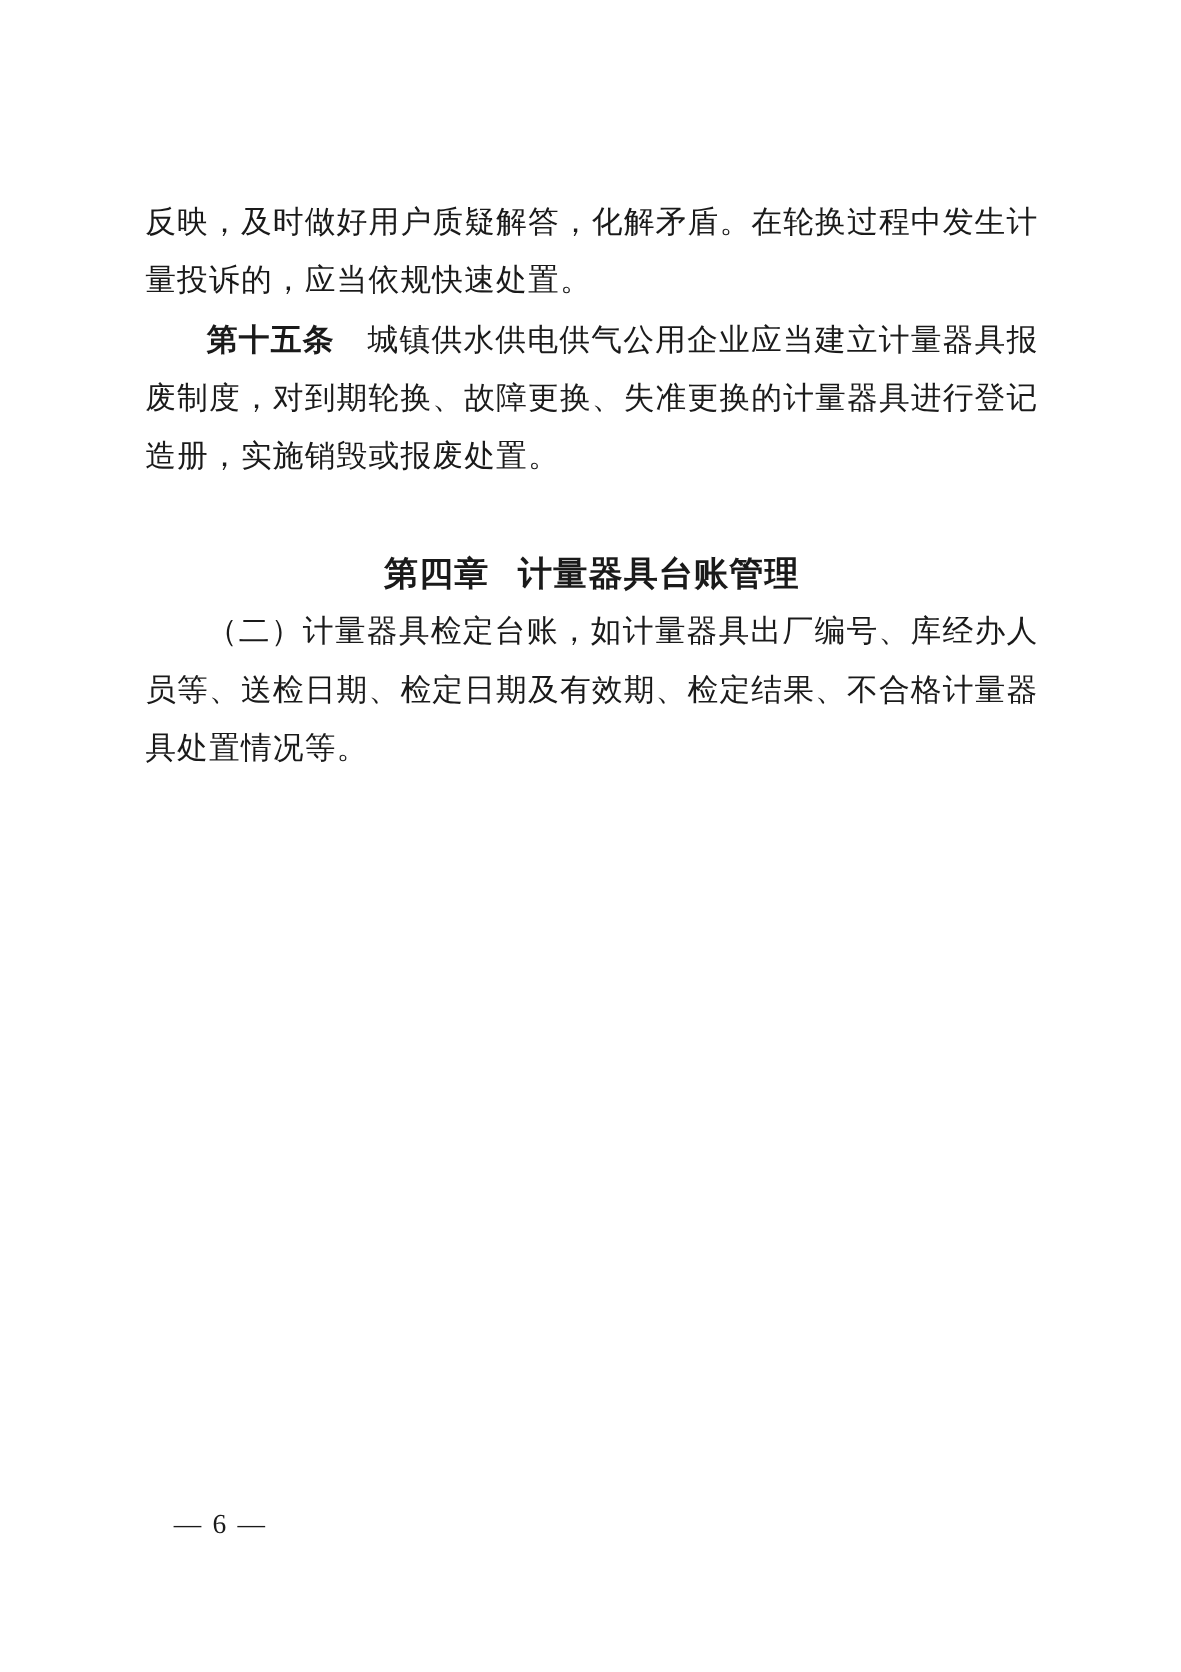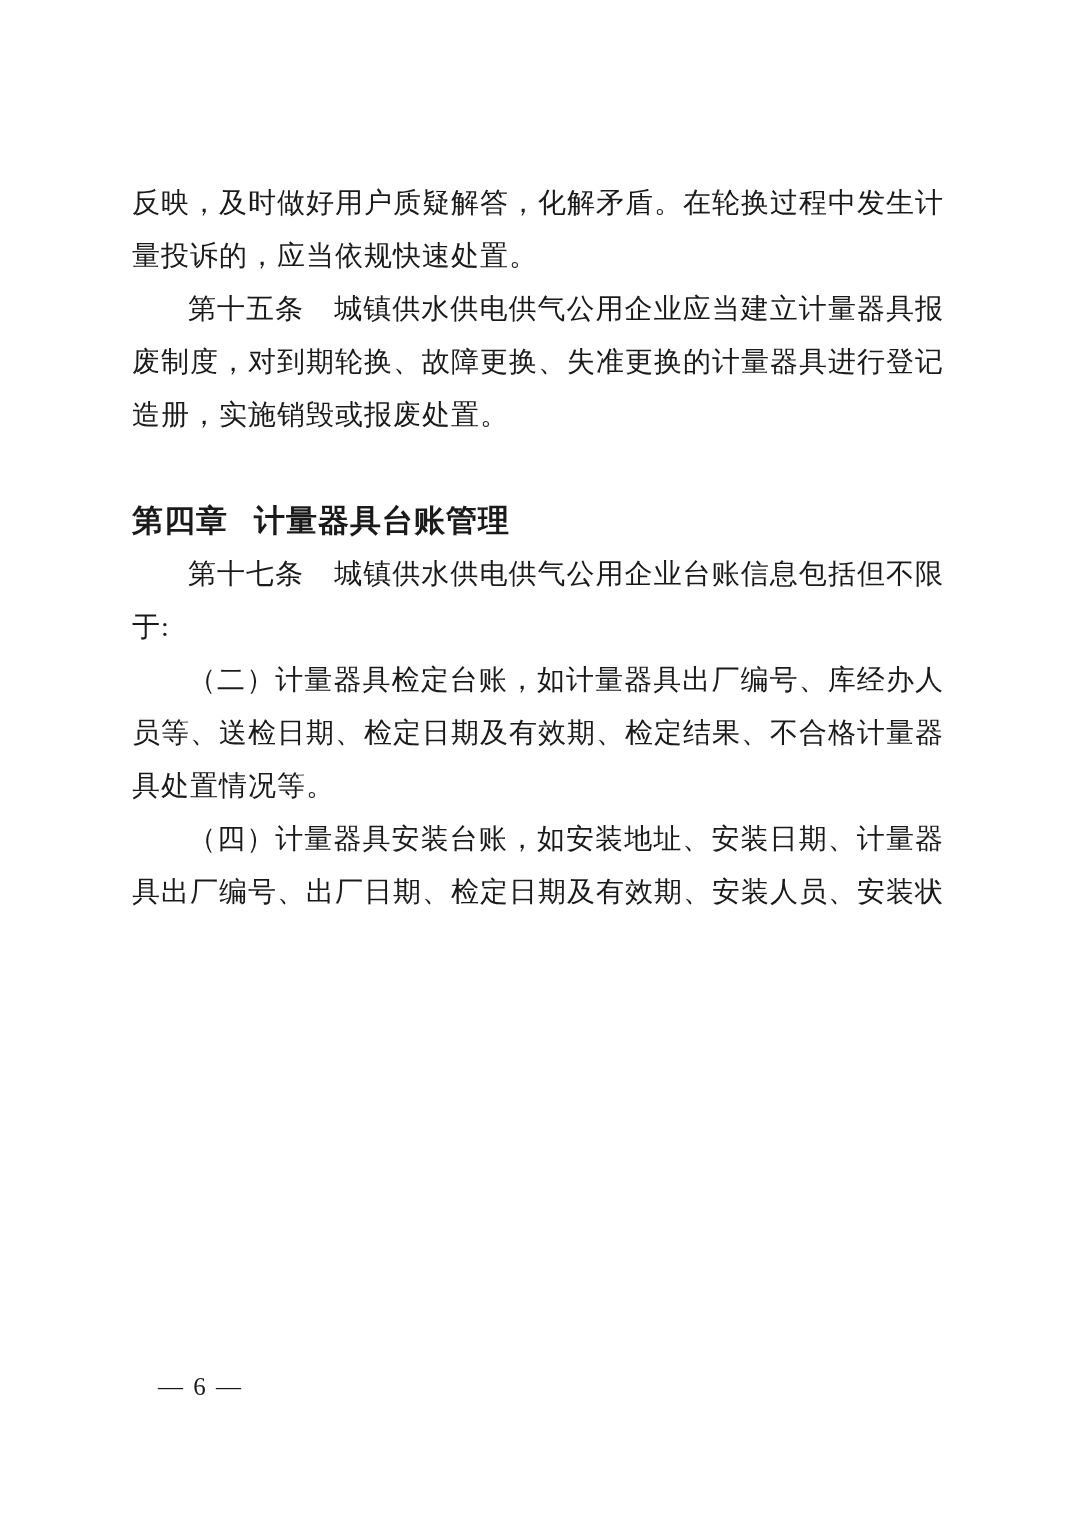--- a/index.html
+++ b/index.html
@@ -29,29 +29,30 @@
     letter-spacing: 1px;
     text-align: justify;
     text-justify: inter-ideograph;
     word-break: break-all;
   }
   p.indent {
     text-indent: 56px;
   }
   .term {
     font-family: "Liberation Sans", "DejaVu Sans", sans-serif;
-    font-weight: 400;
+    font-weight: 700;
     margin-right: 30px;
   }
   h2.chapter {
     margin: 53px 0 0 0;
     font-size: 31px;
     line-height: 53px;
     font-weight: 700;
     font-family: "Liberation Sans", "DejaVu Sans", sans-serif;
+    text-align: center;
     letter-spacing: 1px;
   }
   h2.chapter .chapter-gap {
     display: inline-block;
     width: 26px;
   }
   .footer {
     position: absolute;
     left: 158px;
     top: 1372px;
@@ -67,24 +68,22 @@
 <div class="page">
   <div class="content">
 
     <p class="body">反映，及时做好用户质疑解答，化解矛盾。在轮换过程中发生计量投诉的，应当依规快速处置。</p>
 
     <p class="body indent"><span class="term">第十五条</span><span>城镇供水供电供气公用企业应当建立计量器具报废制度，对到期轮换、故障更换、失准更换的计量器具进行登记造册，实施销毁或报废处置。</span></p>
 
     <h2 class="chapter"><span>第四章</span><span class="chapter-gap"></span><span>计量器具台账管理</span></h2>
 
 
-    <p class="body indent"><span class="term">第十七条</span><span>城镇供水供电供气公用企业台账信息包括但不限于:</span></p>
 
 
     <p class="body indent">（二）计量器具检定台账，如计量器具出厂编号、库经办人员等、送检日期、检定日期及有效期、检定结果、不合格计量器具处置情况等。</p>
 
 
-    <p class="body indent">（四）计量器具安装台账，如安装地址、安装日期、计量器具出厂编号、出厂日期、检定日期及有效期、安装人员、安装状</p>
 
   </div>
 
   <div class="footer">— 6 —</div>
 </div>
 
 </body></html>

